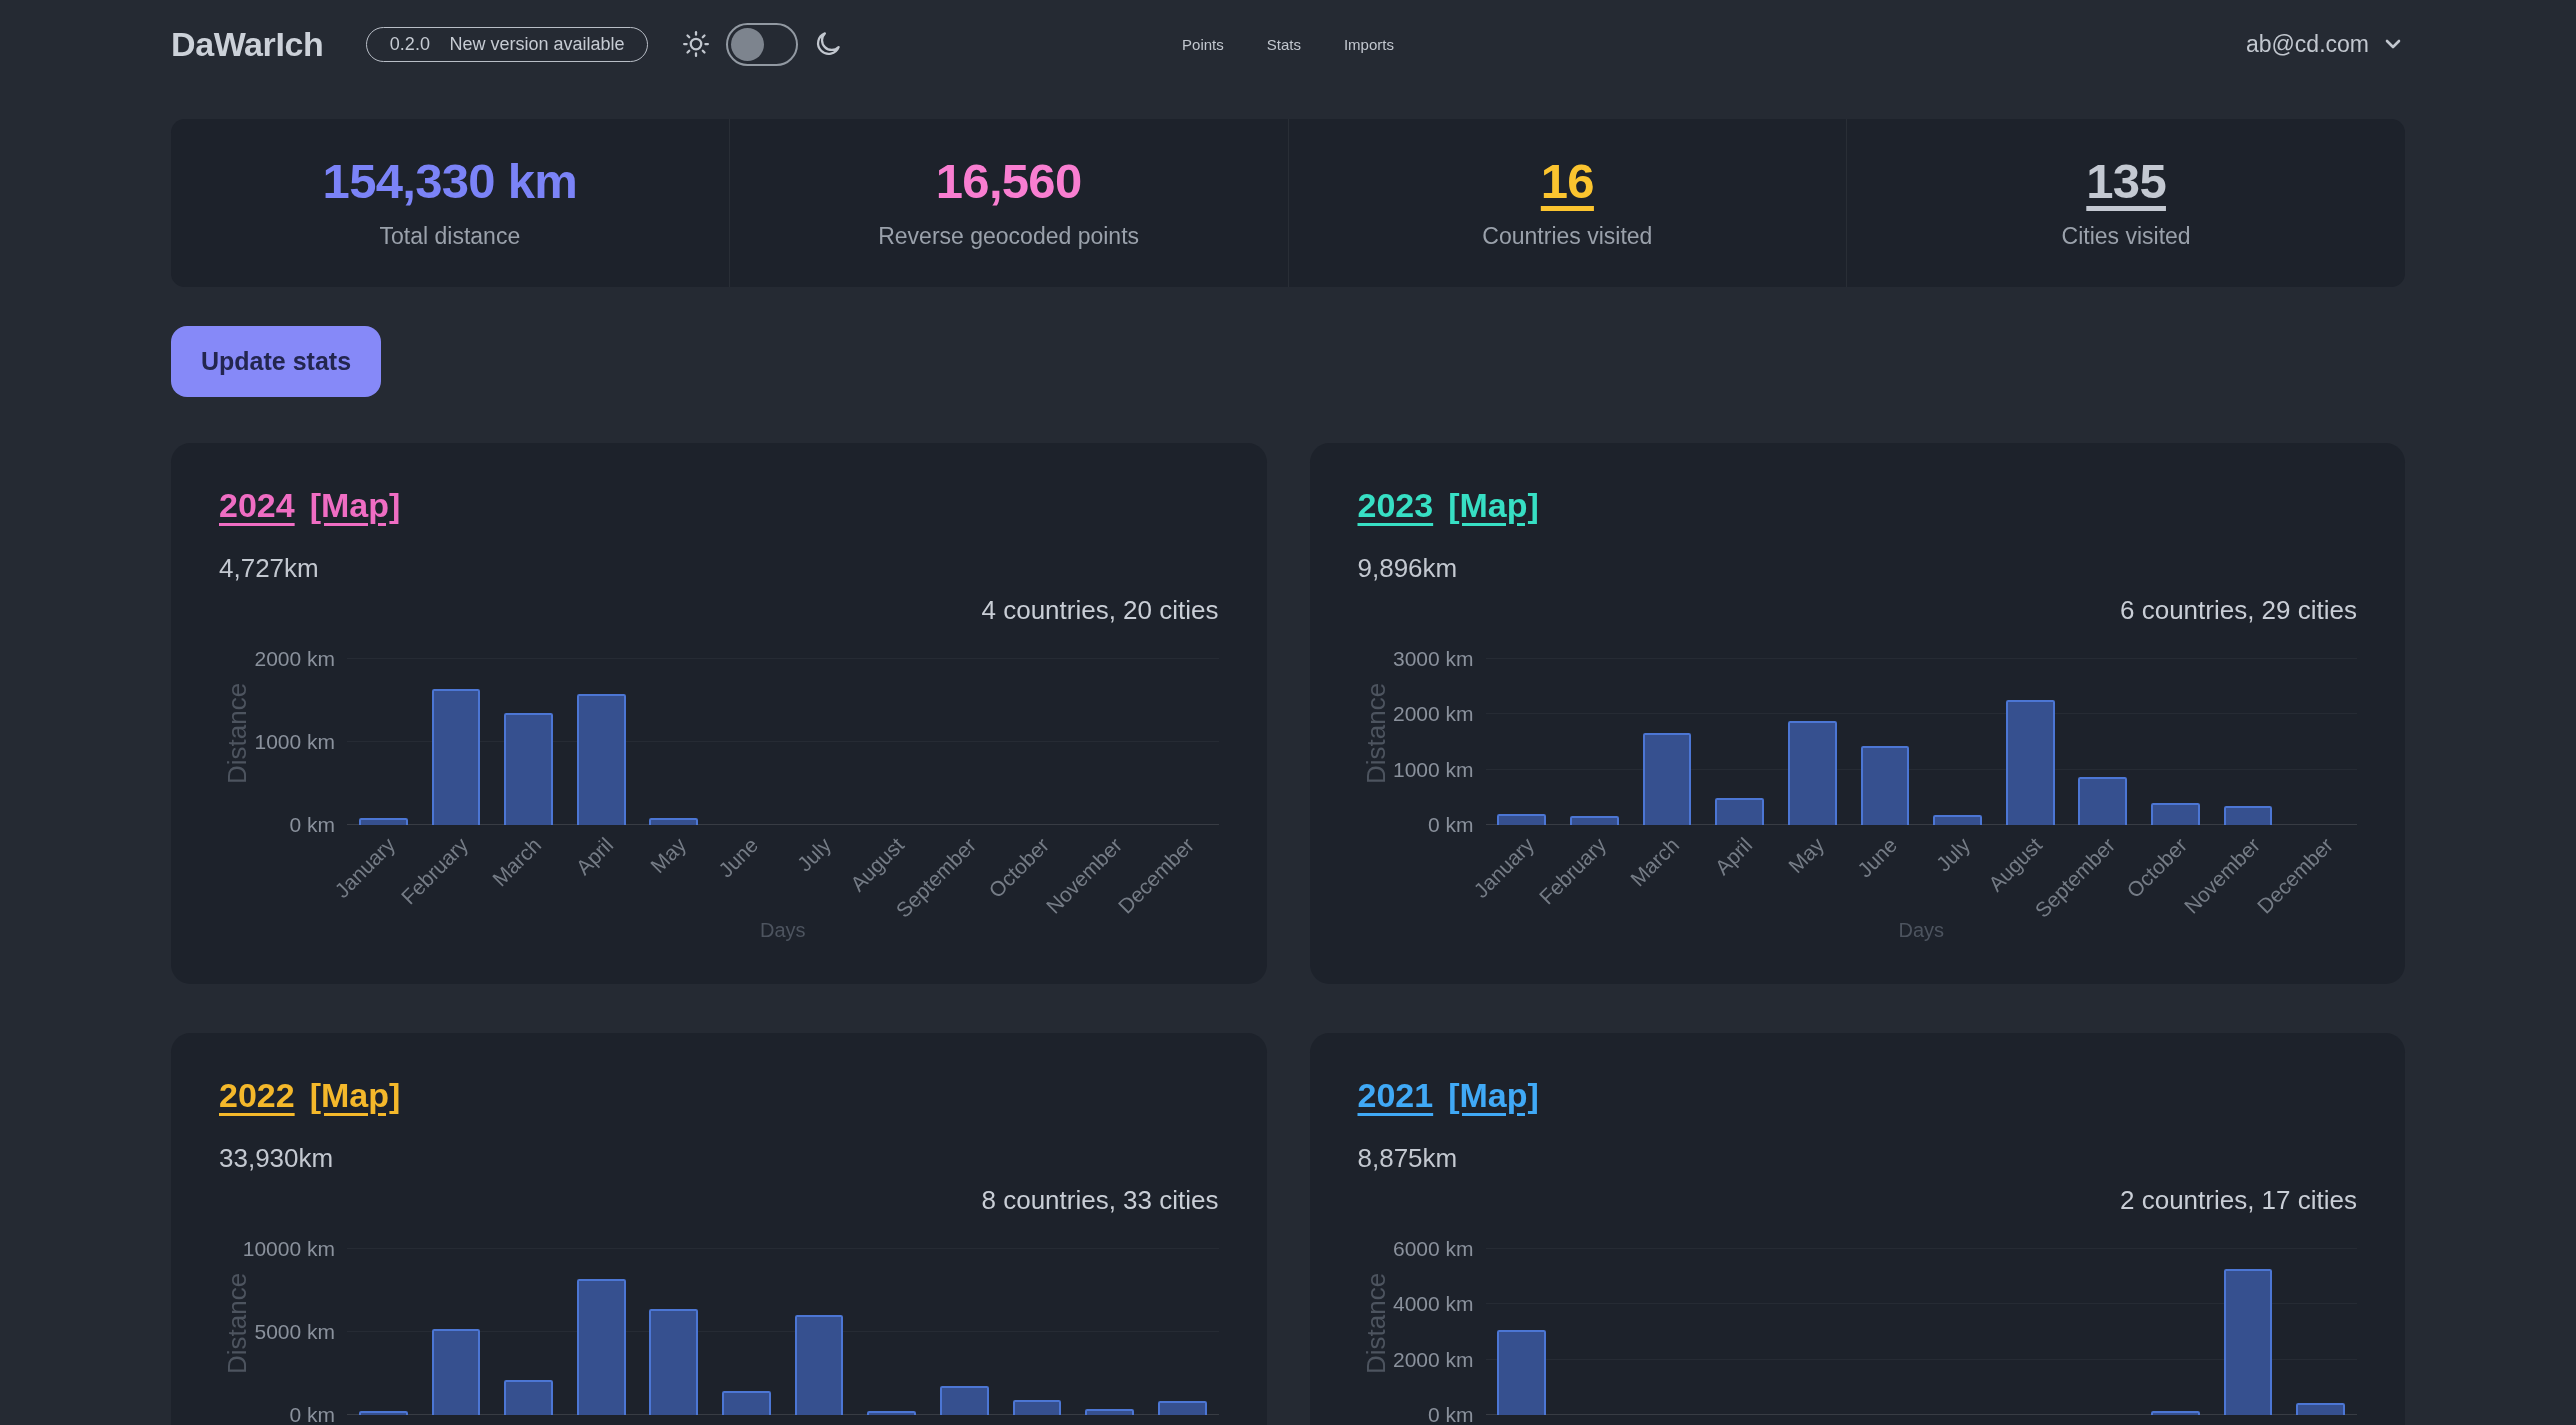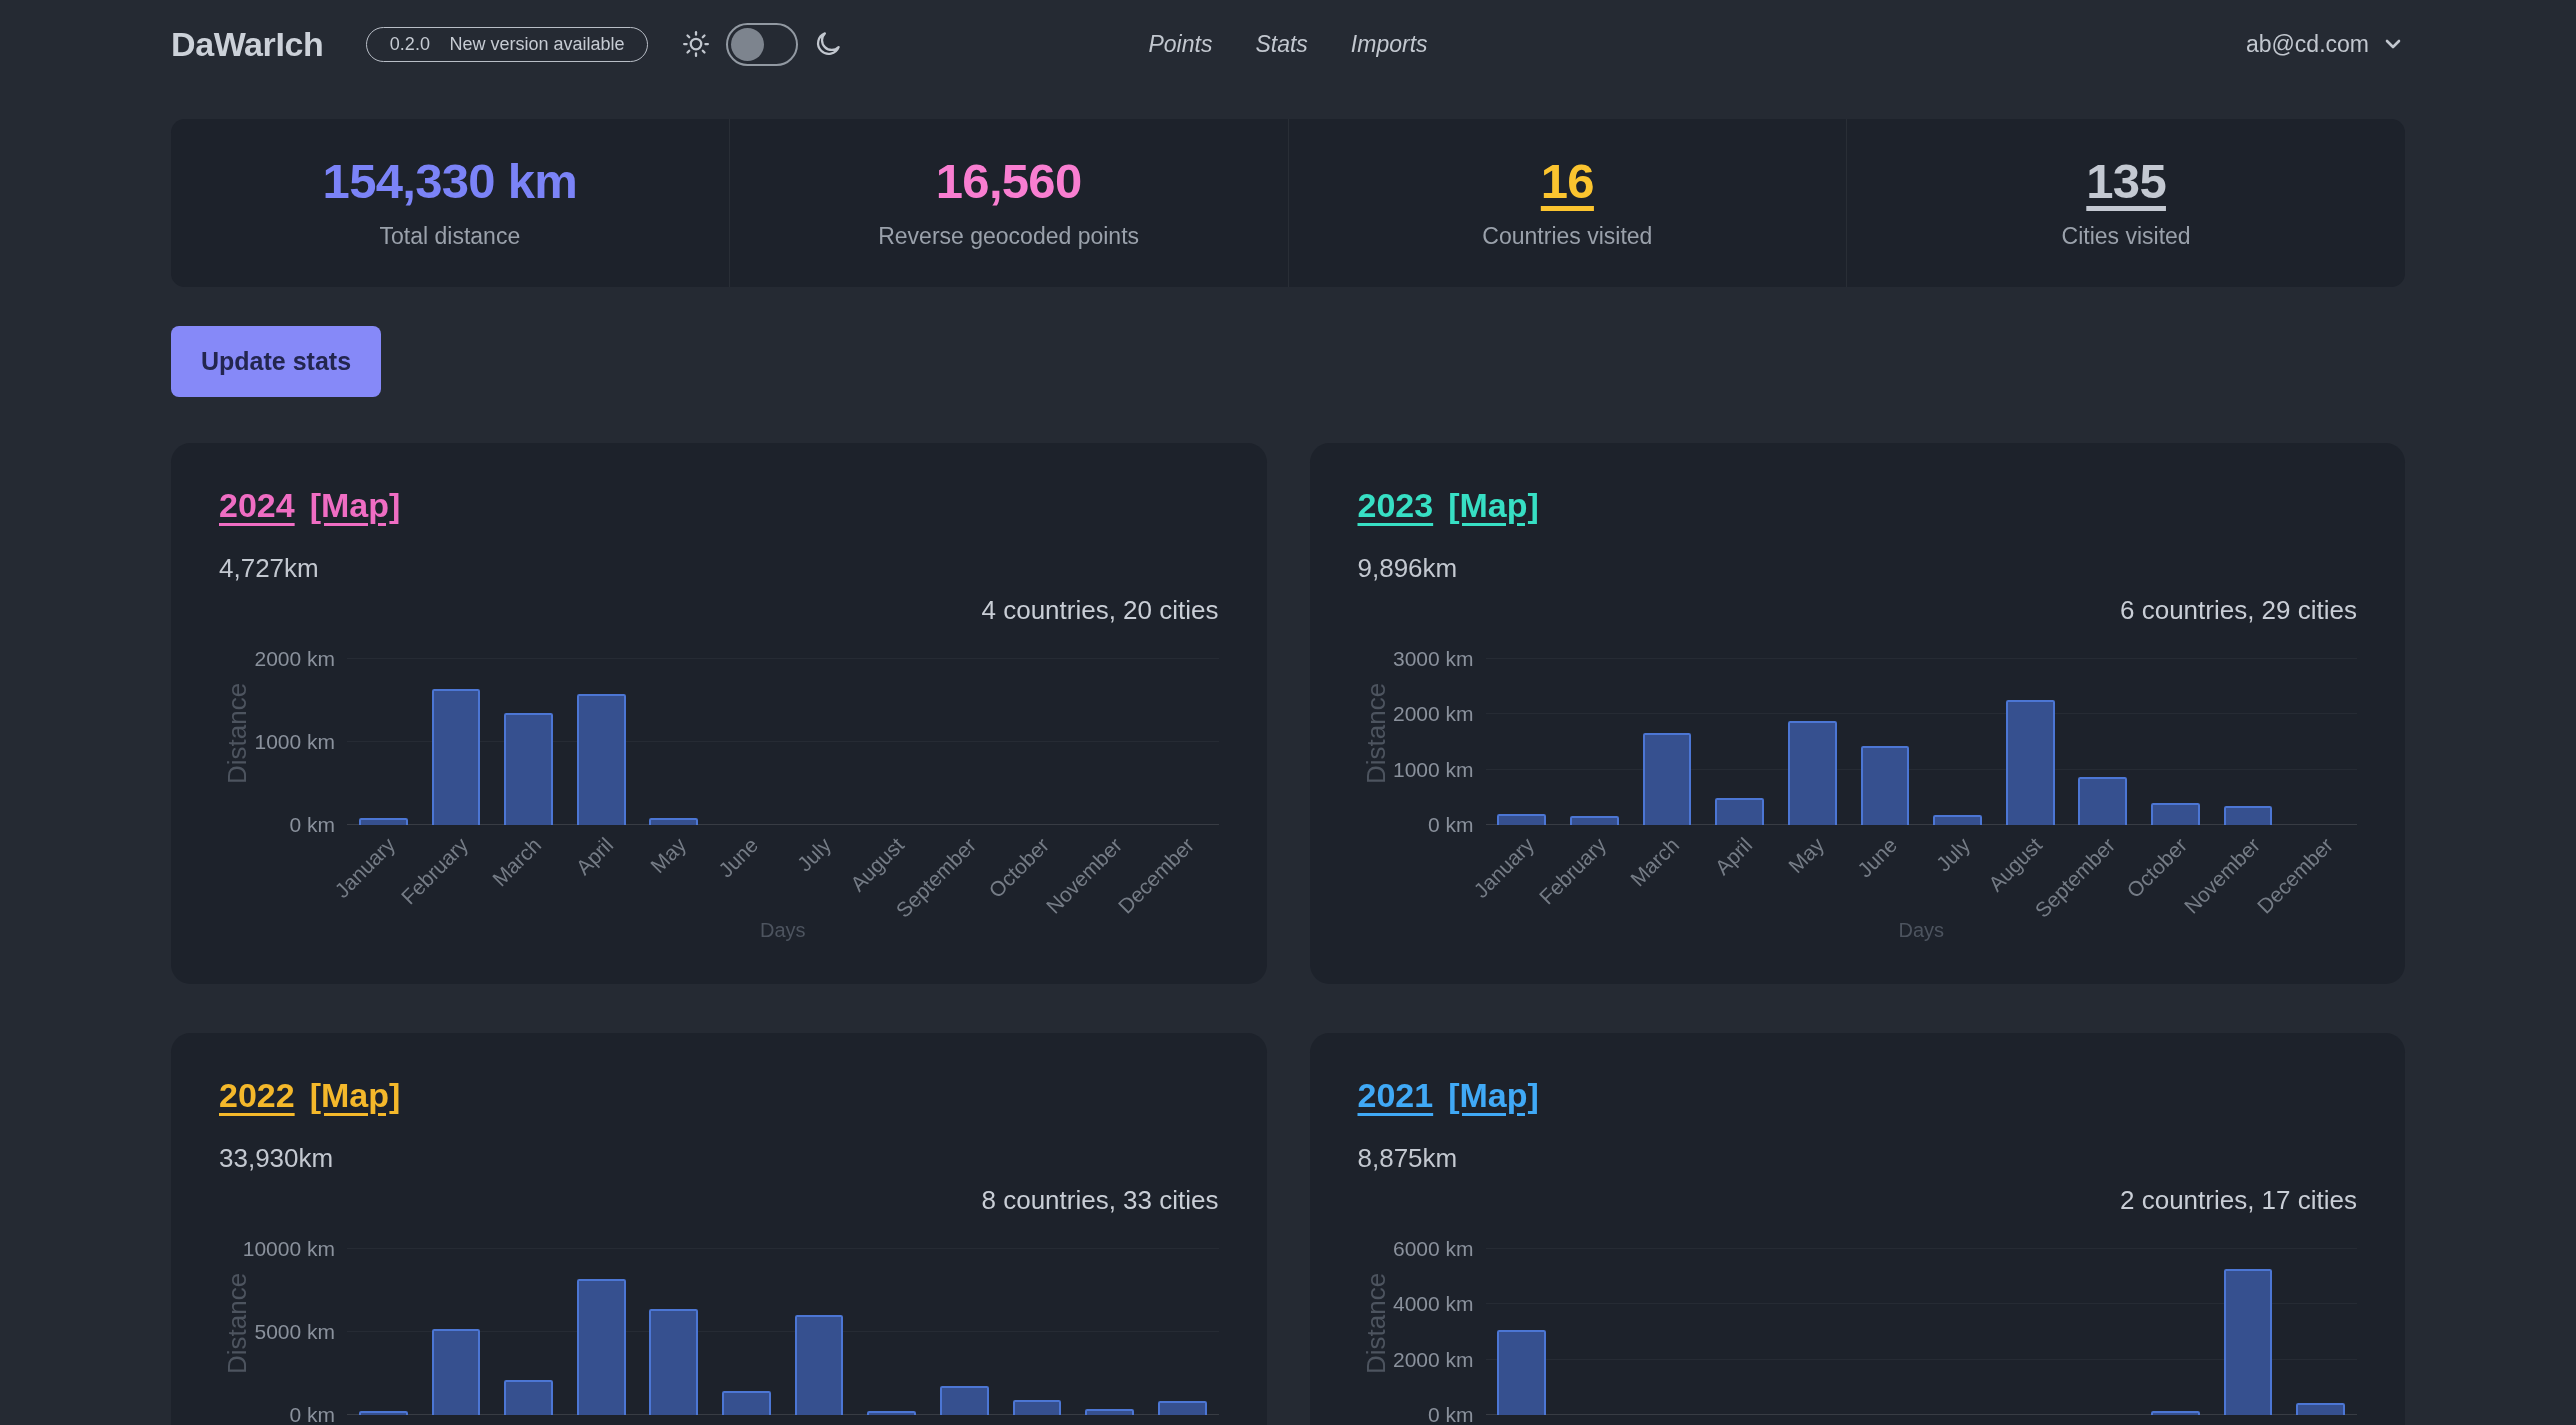--- a/index.html
+++ b/index.html
@@ -27,37 +27,37 @@
     position:relative;cursor:pointer;padding:0;
   }
   .toggle .knob{
     position:absolute;left:3px;top:3px;width:33px;height:33px;border-radius:50%;
     background:#7d848e;
   }
   .nav{
     position:absolute;left:50%;transform:translateX(-50%);
     display:flex;gap:43px;align-items:center;
   }
-  .nav a{color:#c2c7cf;font-size:23px;text-decoration:none;cursor:pointer;font-style:italic;}
+  .nav a{color:#c2c7cf;font-size:15px;text-decoration:none;cursor:pointer;}
   .h-right{margin-left:auto;display:flex;align-items:center;gap:12px;color:#c2c7cf;font-size:23px;cursor:pointer;}
   
   .stats-bar{
     margin:31px 171px 0;background:#1d222b;border-radius:13.5px;
     display:flex;overflow:hidden;
   }
   .stat-cell{flex:1;text-align:center;padding:34px 7.5px 37px;}
   .stat-cell + .stat-cell{border-left:1.5px solid rgba(255,255,255,0.055);}
   .stat-value{font-size:49px;font-weight:800;letter-spacing:-0.7px;display:inline-block;}
   .stat-value.u{text-decoration:underline;text-decoration-thickness:4.5px;text-underline-offset:7.5px;cursor:pointer;}
   .stat-label{margin-top:13.5px;font-size:23px;color:#9aa1ab;}
   
   .update-btn{
     margin:39px 0 0 171px;display:inline-block;border:none;cursor:pointer;
     background:#8689f8;color:#23264f;font-weight:700;font-size:25px;
-    padding:21px 30px;border-radius:8px;font-family:inherit;
+    padding:21px 30px;border-radius:16px;font-family:inherit;
   }
   
   .cards{
     margin:46px 171px 0;display:grid;grid-template-columns:1fr 1fr;
     column-gap:43px;row-gap:49px;
   }
   .card{
     background:#1d222b;border-radius:19.5px;height:541px;box-sizing:border-box;
     padding:43px 48px;overflow:hidden;
   }

